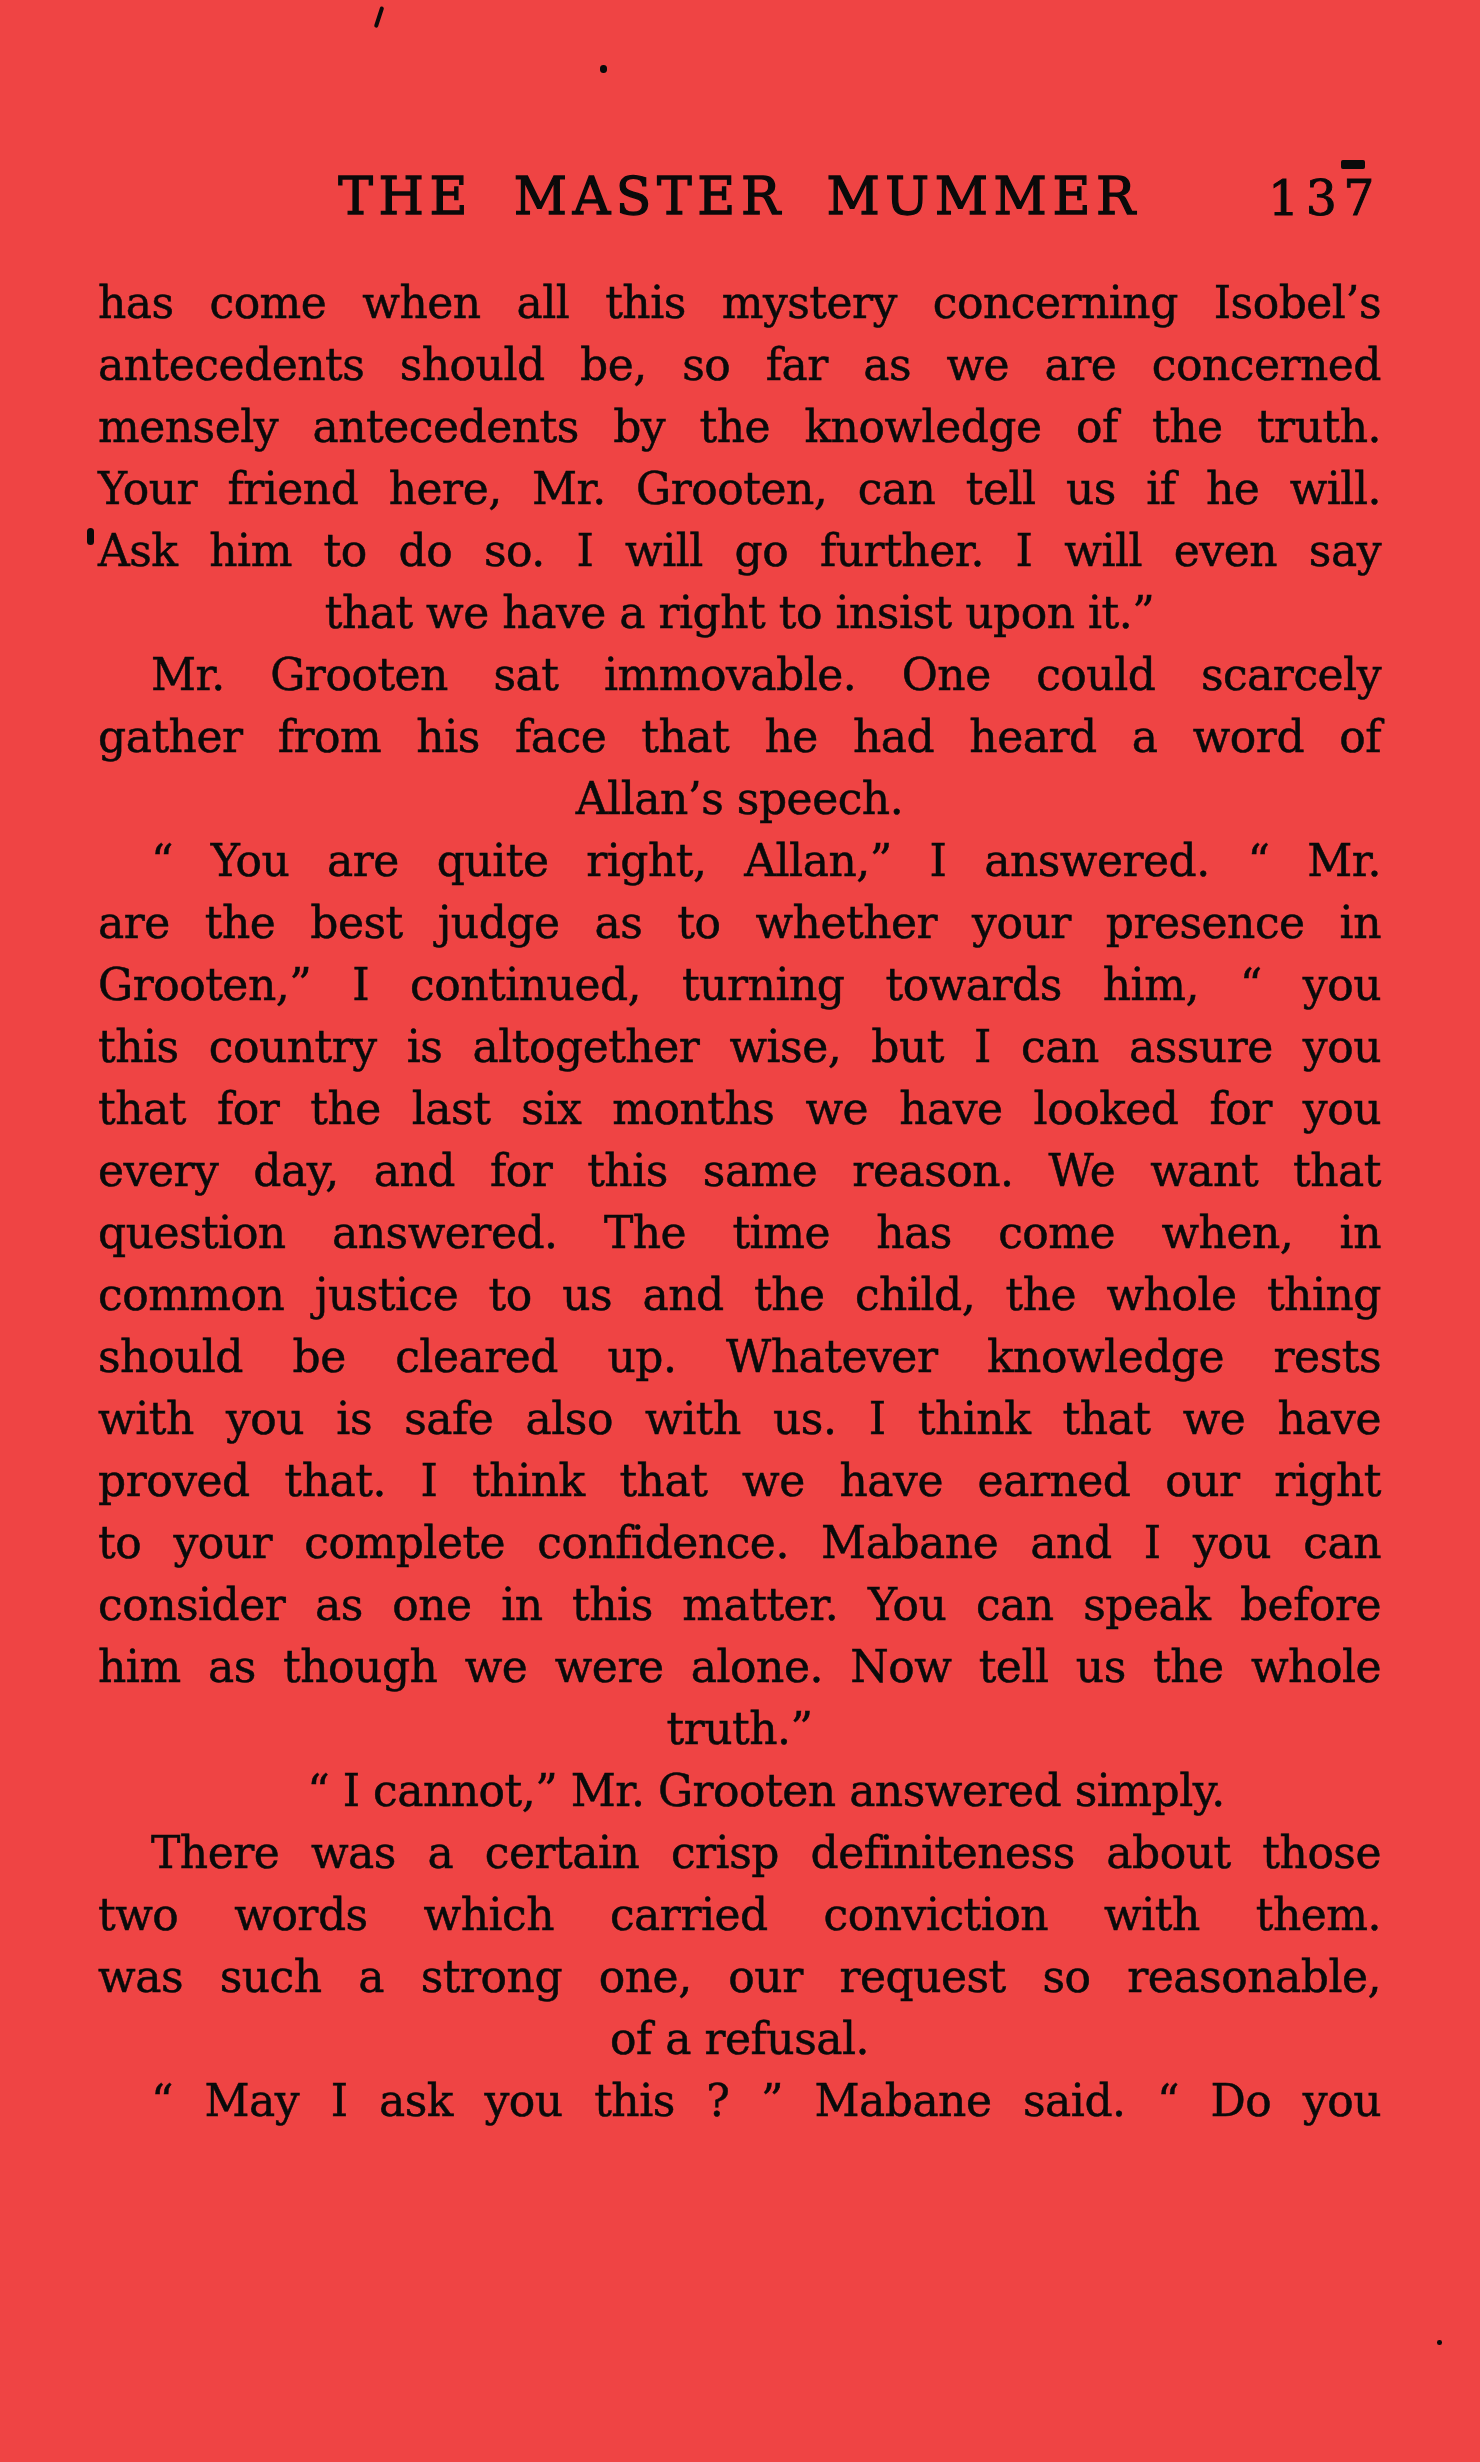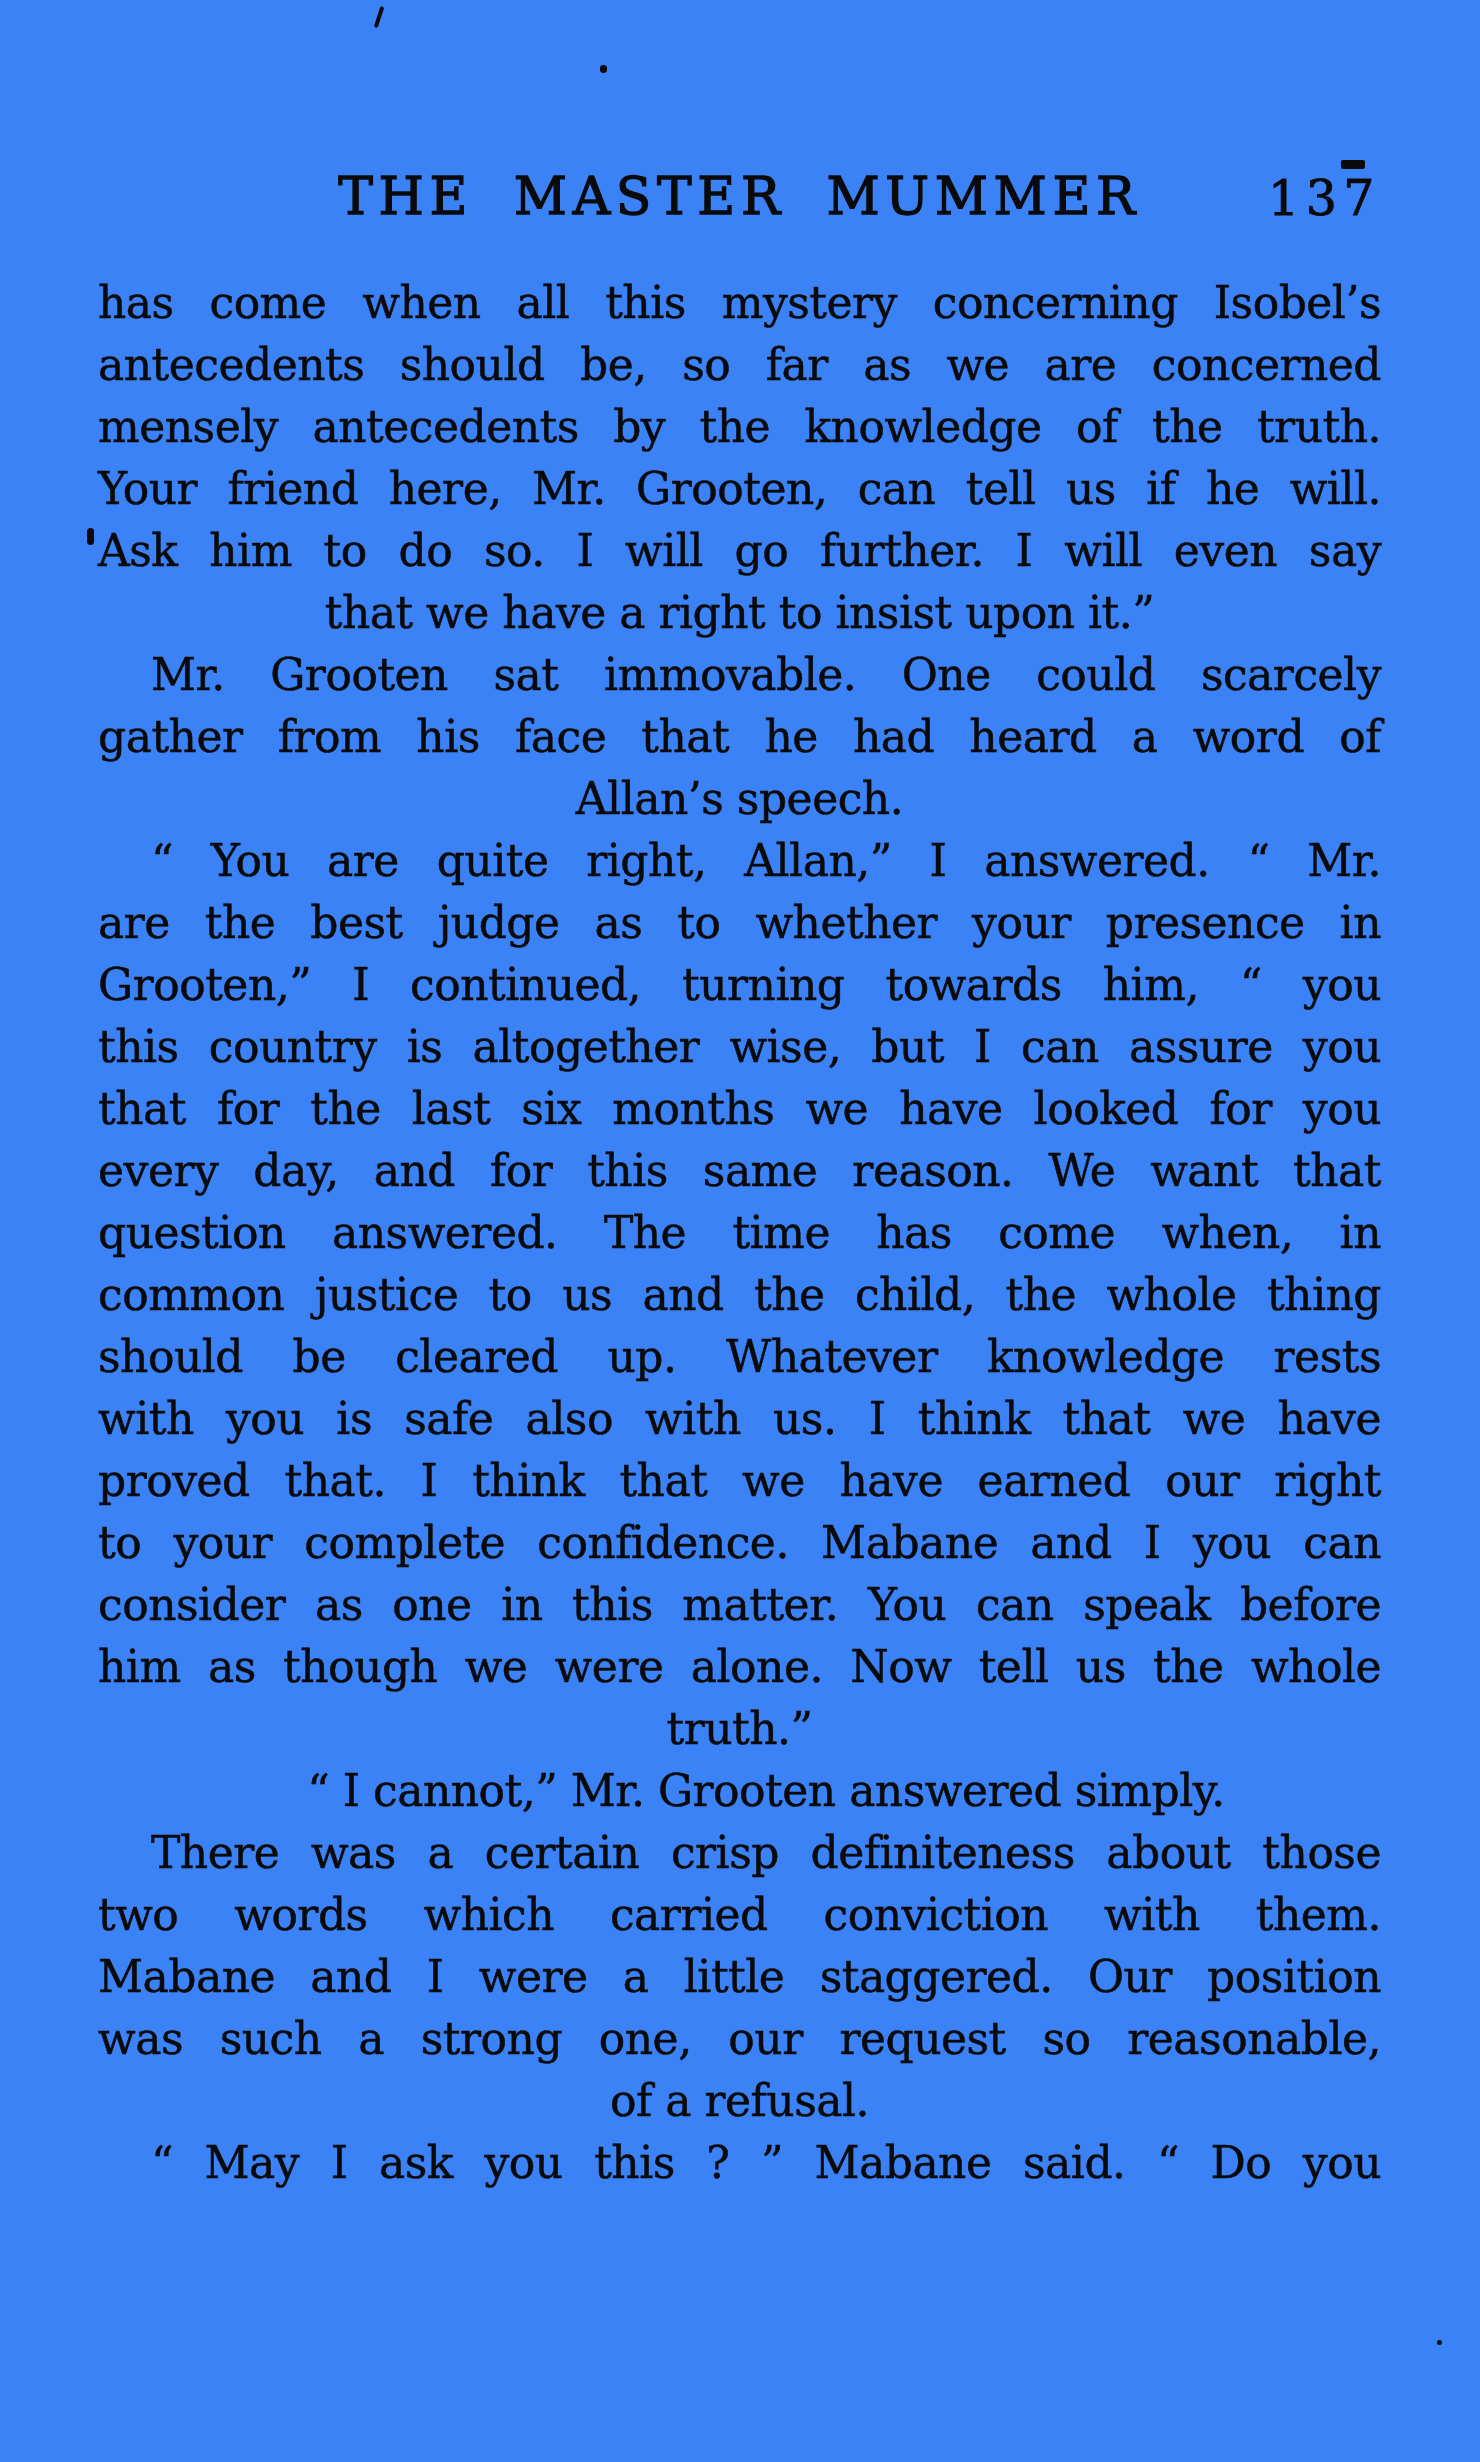--- a/index.html
+++ b/index.html
@@ -1,21 +1,21 @@
 <!DOCTYPE html>
 <html style="font-size:15px"><head>
 <meta charset="utf-8">
 <style>
   html,body{margin:0;padding:0}
   body{
     width:1481px;height:2462px;position:relative;overflow:hidden;
     background:#ffffff;color:#0a0a0a;
     font-family:"DejaVu Serif","Liberation Serif",serif;
   }
-  .page{position:absolute;inset:0;background:#3b82f6}
+  .page{position:absolute;inset:0;background:#ef4444}
 
   
   .header{position:absolute;left:98px;top:168px;width:1283px;height:58px}
   .title{
     position:absolute;left:0;right:0;top:0;text-align:center;
     font-size:52px;line-height:56px;letter-spacing:5.6px;word-spacing:18.7px;
     -webkit-text-stroke:1.3px currentColor;white-space:nowrap;
   }
   .pagenum{
     position:absolute;right:0;top:4.7px;font-size:49px;line-height:52px;
@@ -78,20 +78,19 @@
       <div class="line just">should be cleared up. Whatever knowledge rests</div>
       <div class="line just">with you is safe also with us. I think that we have</div>
       <div class="line just">proved that. I think that we have earned our right</div>
       <div class="line just">to your complete confidence. Mabane and I you can</div>
       <div class="line just">consider as one in this matter. You can speak before</div>
       <div class="line just">him as though we were alone. Now tell us the whole</div>
       <div class="line">truth.”</div>
       <div class="line indent">“ I cannot,” Mr. Grooten answered simply.</div>
       <div class="line just indent">There was a certain crisp definiteness about those</div>
       <div class="line just">two words which carried conviction with them.</div>
-      <div class="line just">Mabane and I were a little staggered. Our position</div>
       <div class="line just">was such a strong one, our request so reasonable,</div>
       <div class="line">of a refusal.</div>
       <div class="line just indent">“ May I ask you this ? ” Mabane said. “ Do you</div>
     </div>
 
 </div>
 
 
 </body></html>

